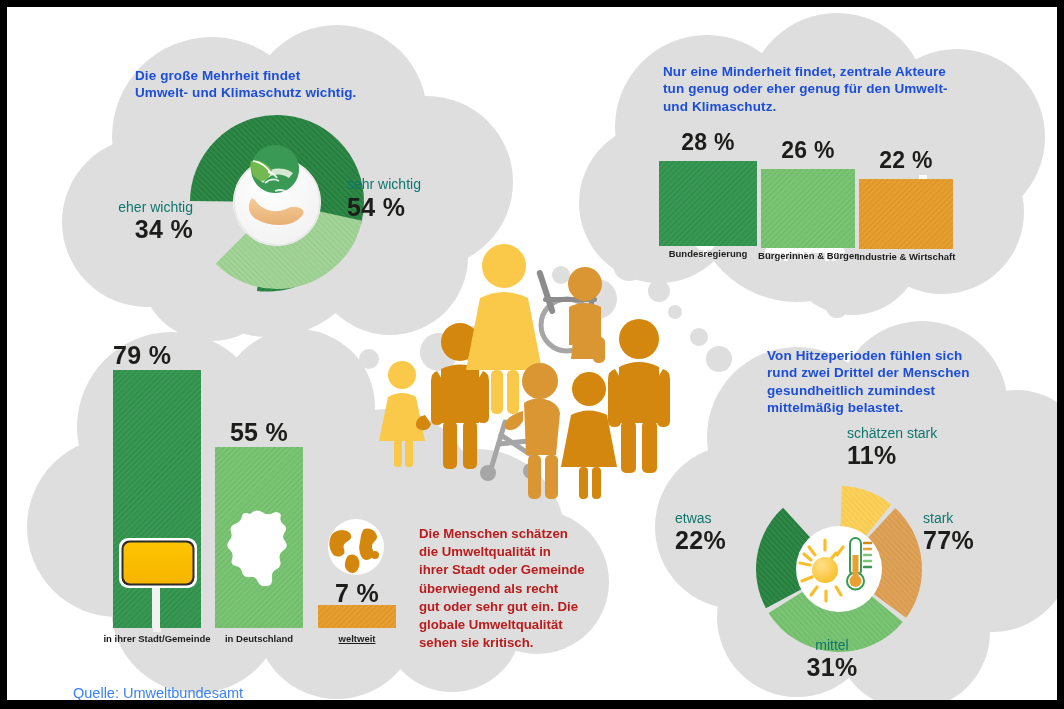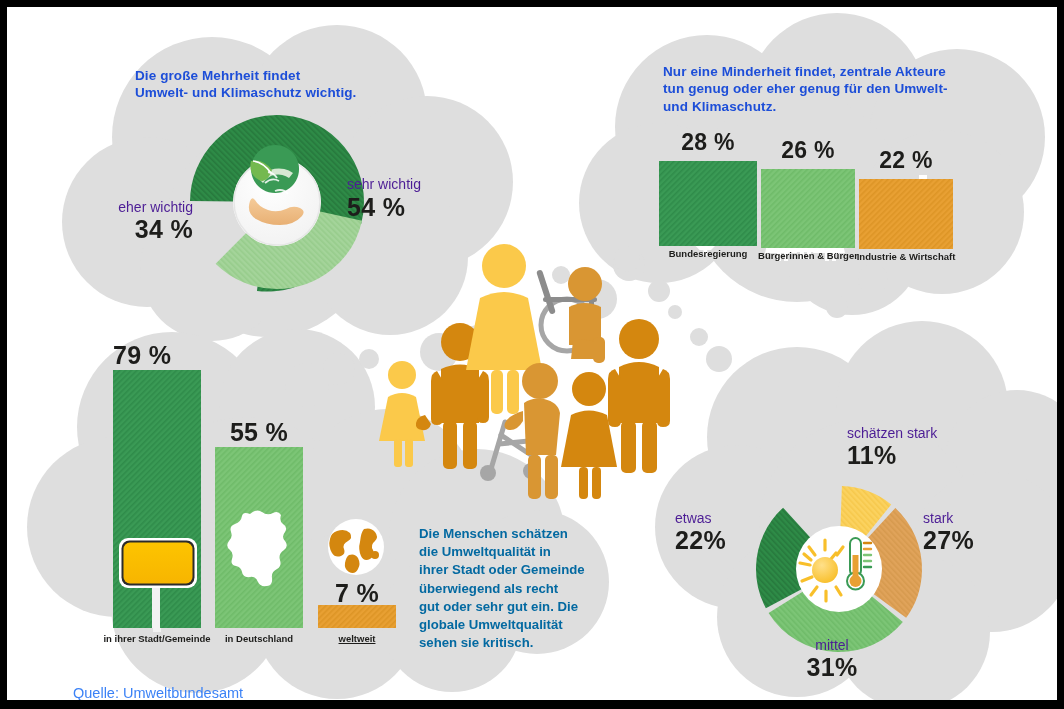--- a/index.html
+++ b/index.html
@@ -10,23 +10,23 @@
     position:relative;width:1064px;height:709px;overflow:hidden;
     background:#ffffff;box-sizing:border-box;border:7px solid #000;
   }
   #canvas{position:absolute;left:0;top:0;width:1064px;height:709px;}
 
   .abs{position:absolute;}
   .txt{color:#1d4ed8;line-height:1.28;white-space:pre-line;}
   .head{font-size:13.5px;font-weight:bold;letter-spacing:.1px;}
   .pct-big{font-weight:bold;font-size:25px;letter-spacing:.3px;color:#1d1d1b;}
   .pct-mid{font-weight:bold;font-size:23px;letter-spacing:.3px;color:#1d1d1b;}
-  .lbl{font-size:14px;color:#4c1d95;}
+  .lbl{font-size:14px;color:#0f766e;}
   .lbl-sm{font-size:9.5px;font-weight:bold;color:#1d1d1b;}
-  .para{font-size:13.2px;font-weight:bold;line-height:1.38;color:#0369a1;}
+  .para{font-size:13.2px;font-weight:bold;line-height:1.38;color:#b91c1c;}
   .source{font-size:14.5px;color:#3b82f6;}
 
   .footrule{position:absolute;left:0;right:0;bottom:0;height:2px;background:#000;}
 </style>
 </head>
 <body>
 
 <div id="stage">
 
   <svg id="canvas" viewBox="0 0 1064 709">
@@ -433,29 +433,33 @@
   <div class="abs lbl-sm" style="left:311px;top:626px;width:78px;text-align:center;text-decoration:underline;">weltweit</div>
 
   <div class="abs txt para" style="left:412px;top:518px;width:176px;">Die Menschen schätzen
 die Umweltqualität in
 ihrer Stadt oder Gemeinde
 überwiegend als recht
 gut oder sehr gut ein. Die
 globale Umweltqualität
 sehen sie kritisch.</div>
 
+  <div class="abs txt head" style="left:760px;top:340px;width:230px;">Von Hitzeperioden fühlen sich
+rund zwei Drittel der Menschen
+gesundheitlich zumindest
+mittelmäßig belastet.</div>
 
   <div class="abs" style="left:840px;top:418px;width:134px;text-align:left;">
     <div class="lbl">schätzen stark</div>
     <div class="pct-big">11%</div>
   </div>
 
   <div class="abs" style="left:916px;top:503px;width:86px;text-align:left;">
     <div class="lbl">stark</div>
-    <div class="pct-big">27%</div>
+    <div class="pct-big">77%</div>
   </div>
 
   <div class="abs" style="left:770px;top:630px;width:110px;text-align:center;">
     <div class="lbl">mittel</div>
     <div class="pct-big">31%</div>
   </div>
 
   <div class="abs" style="left:668px;top:503px;width:84px;text-align:left;">
     <div class="lbl">etwas</div>
     <div class="pct-big">22%</div>

